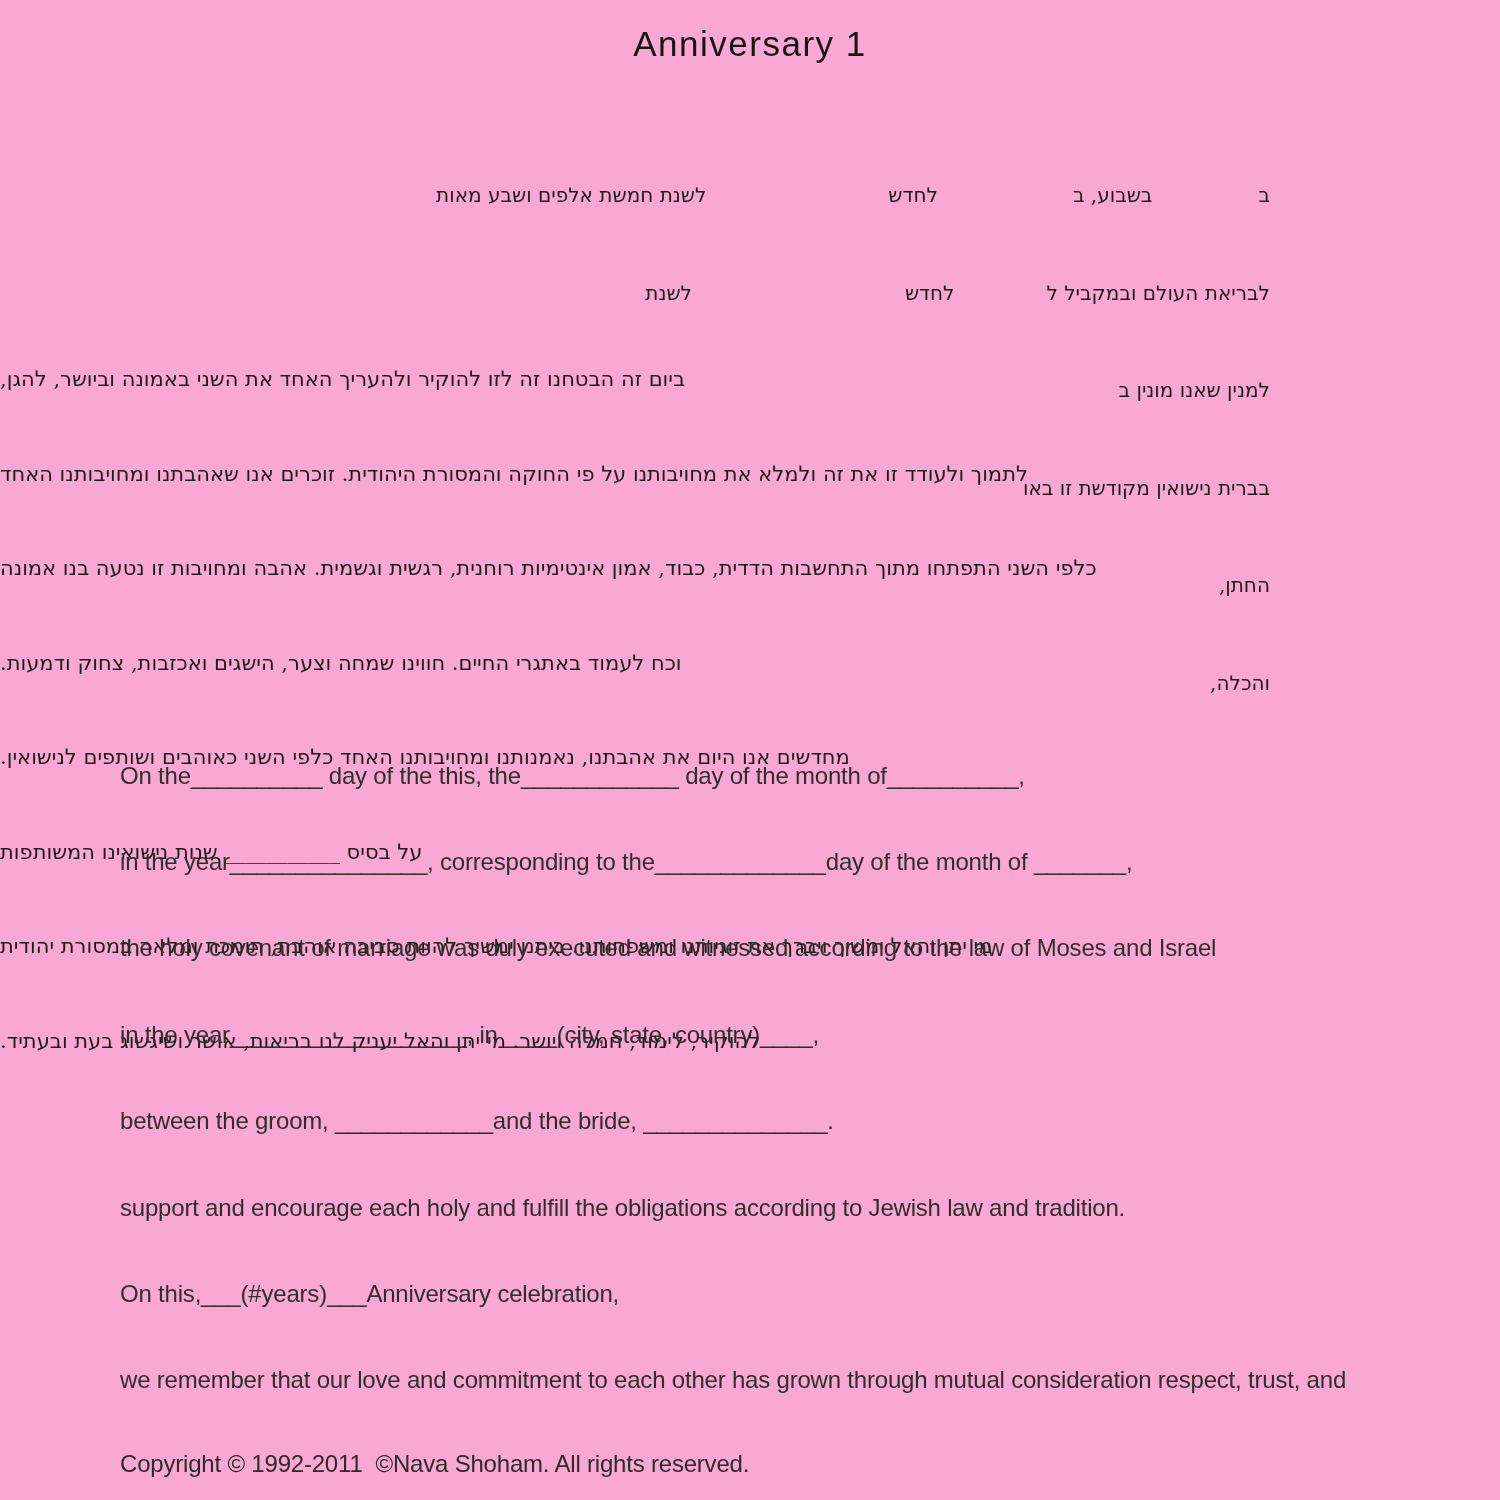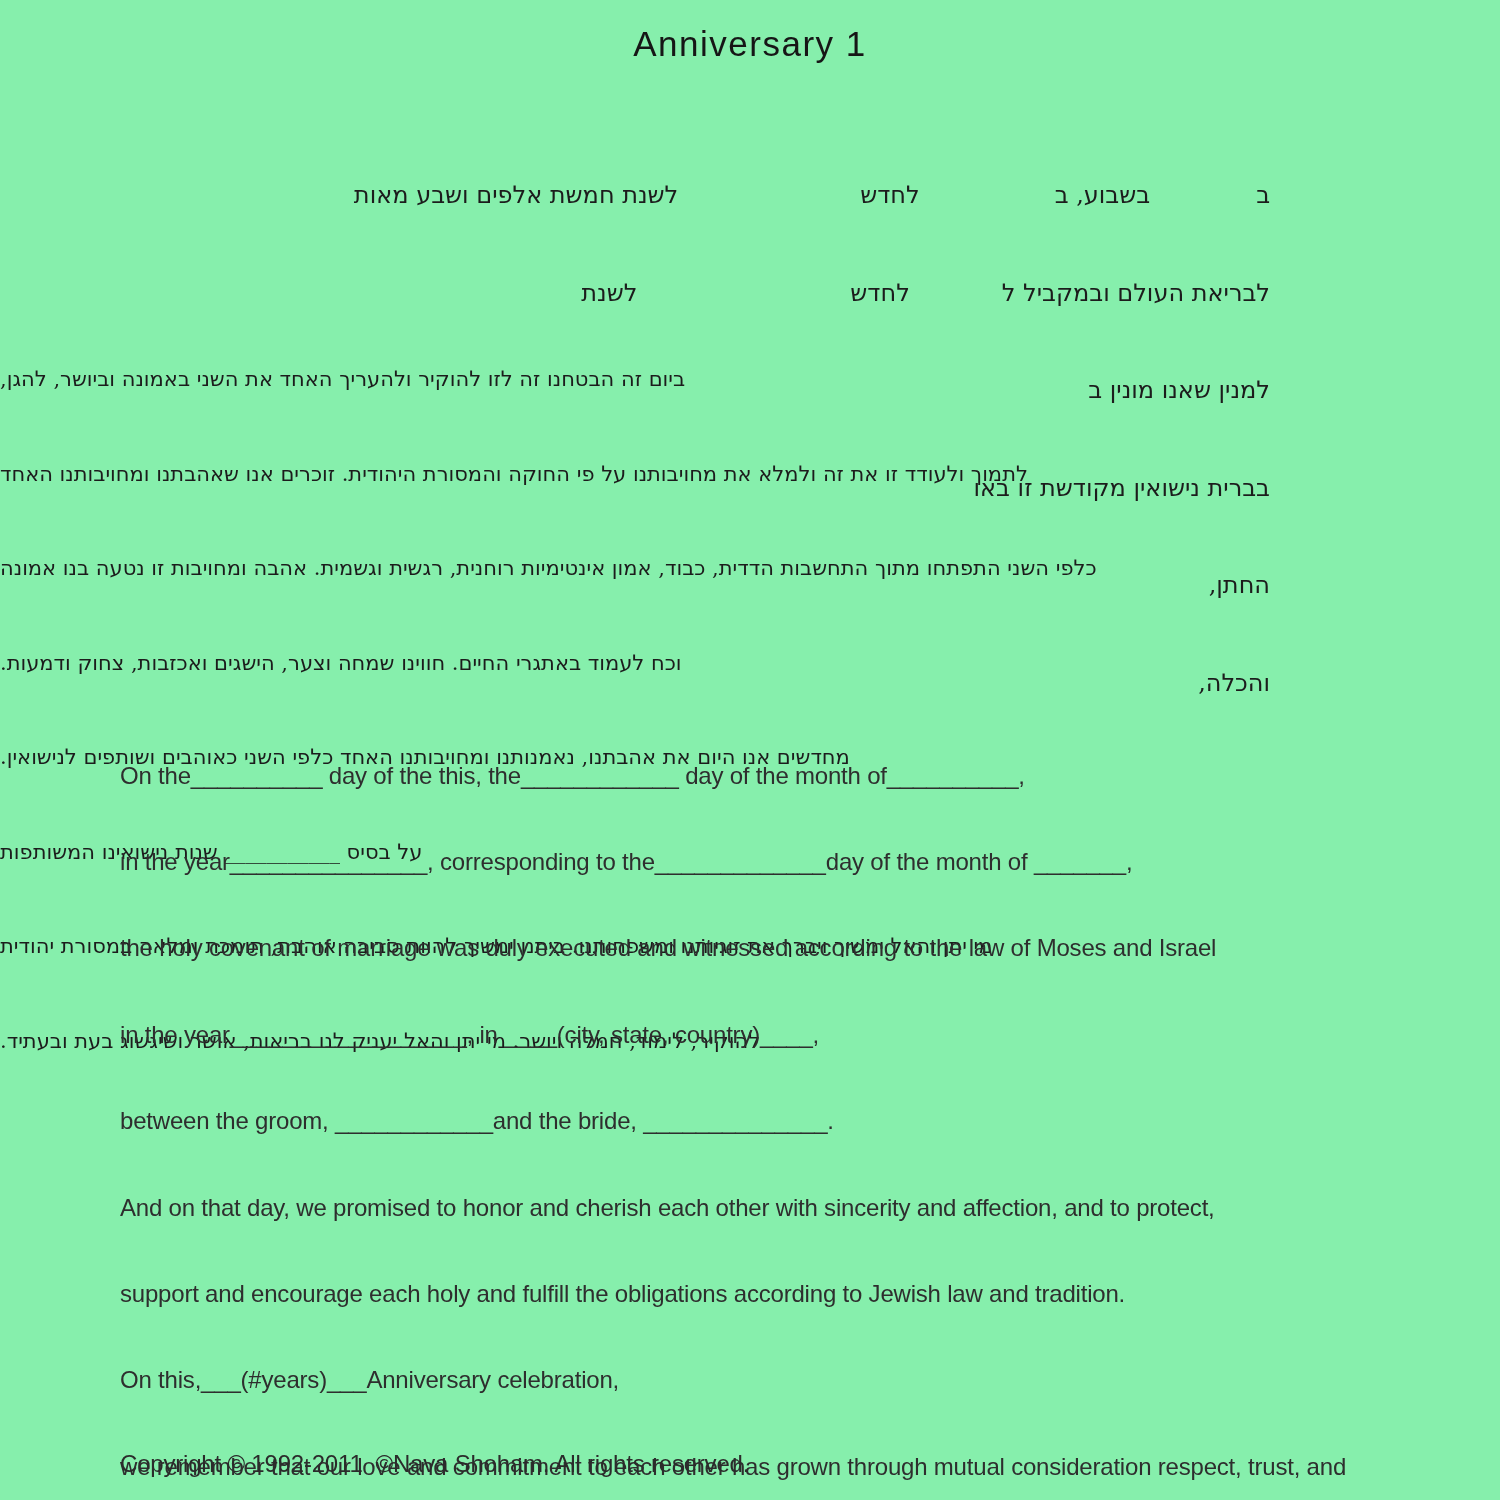--- a/index.html
+++ b/index.html
@@ -4,21 +4,21 @@
 <style>
   html, body {
     margin: 0;
     padding: 0;
     background: #ffffff;
   }
   .page {
     position: relative;
     width: 1500px;
     height: 1500px;
-    background: #86efac;
+    background: #f9a8d4;
     overflow: hidden;
     font-family: "Liberation Sans", sans-serif;
   }
   .title {
     position: absolute;
     top: 24px;
     left: 0;
     right: 0;
     margin: 0;
     text-align: center;
@@ -32,21 +32,21 @@
   .heb {
     font-family: "DejaVu Serif", "DejaVu Sans", serif;
     color: #1c1c1c;
     direction: rtl;
   }
   .heb-header {
     position: absolute;
     top: 114px;
     right: 230px;
     text-align: right;
-    font-size: 24px;
+    font-size: 20px;
     line-height: 32.5px;
     white-space: pre;
   }
   .heb-header .blank-gap {
     display: inline-block;
     height: 1px;
   }
   .gap-1 { width: 106px; }
   .gap-2 { width: 135px; }
   .gap-3 { width: 182px; }
@@ -109,21 +109,20 @@
     <div>מי יתן והאל ימשיך ויברך את זוגיותנו ומשפחותנו. ביתנו ימשיך להוות סביבה אוהבת, תומכת ומלאה במסורת יהודית</div>
     <div>להוקיר, לימוד, חמלה ויושר. מי יתן והאל יעניק לנו בריאות, אושר ושיגשוג בעת ובעתיד.</div>
   </div>
 
   <div class="english">
     <div>On the__________ day of the this, the____________ day of the month of__________,</div>
     <div>in the year_______________, corresponding to the_____________day of the month of _______,</div>
     <div>the holy covenant of marriage was duly executed and witnessed according to the law of Moses and Israel</div>
     <div>in the year__________________, in ____(city, state, country)____,</div>
     <div>between the groom, ____________and the bride, ______________.</div>
-    <div>And on that day, we promised to honor and cherish each other with sincerity and affection, and to protect,</div>
     <div>support and encourage each holy and fulfill the obligations according to Jewish law and tradition.</div>
     <div>On this,___(#years)___Anniversary celebration,</div>
     <div>we remember that our love and commitment to each other has grown through mutual consideration respect, trust, and</div>
     
     
     
     
     
     
     

